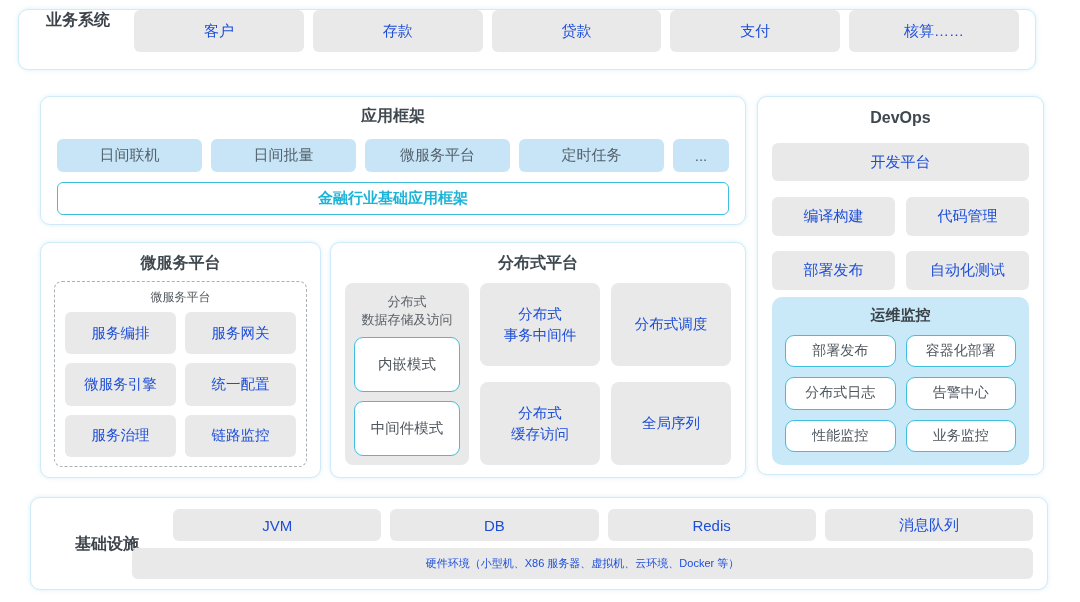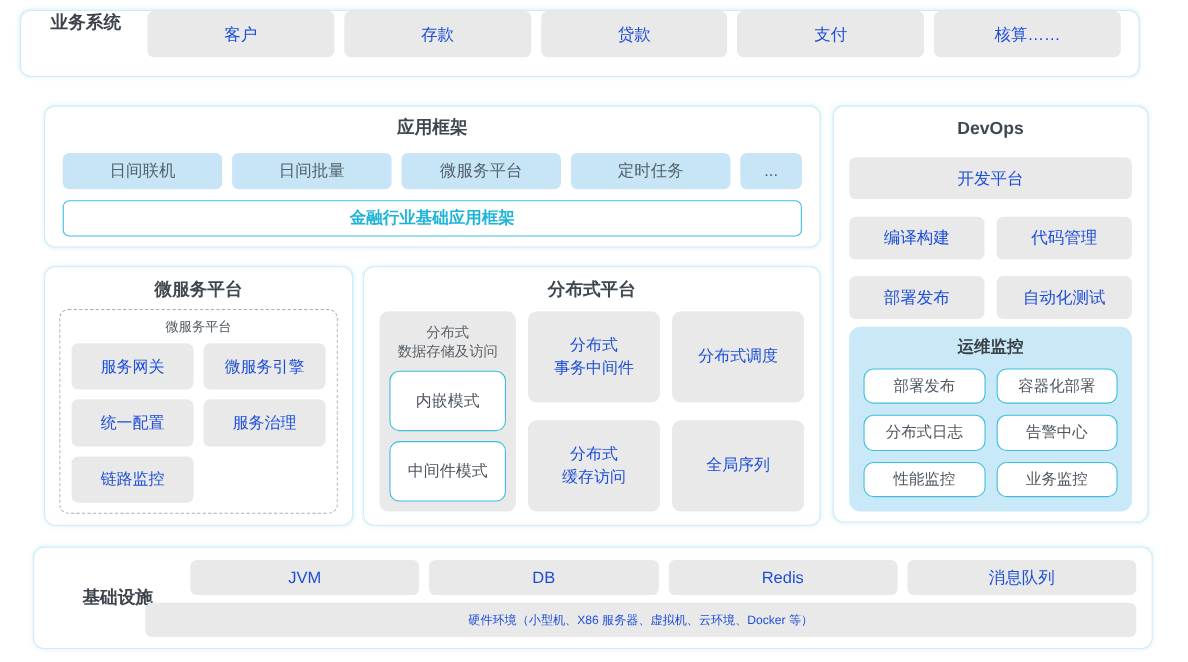--- a/index.html
+++ b/index.html
@@ -132,20 +132,21 @@
       <div class="chip chip-blue af-dots">...</div>
     </div>
     <div class="outline af-base">金融行业基础应用框架</div>
   </div>
 
   <div class="panel ms-panel">
     <div class="panel-title ms-title">微服务平台</div>
     <div class="ms-dashed">
       <div class="ms-inner-label">微服务平台</div>
       <div class="ms-grid">
+        <div class="chip">服务编排</div>
         <div class="chip">服务网关</div>
         <div class="chip">微服务引擎</div>
         <div class="chip">统一配置</div>
         <div class="chip">服务治理</div>
         <div class="chip">链路监控</div>
       </div>
     </div>
   </div>
 
   <div class="panel dist-panel">

